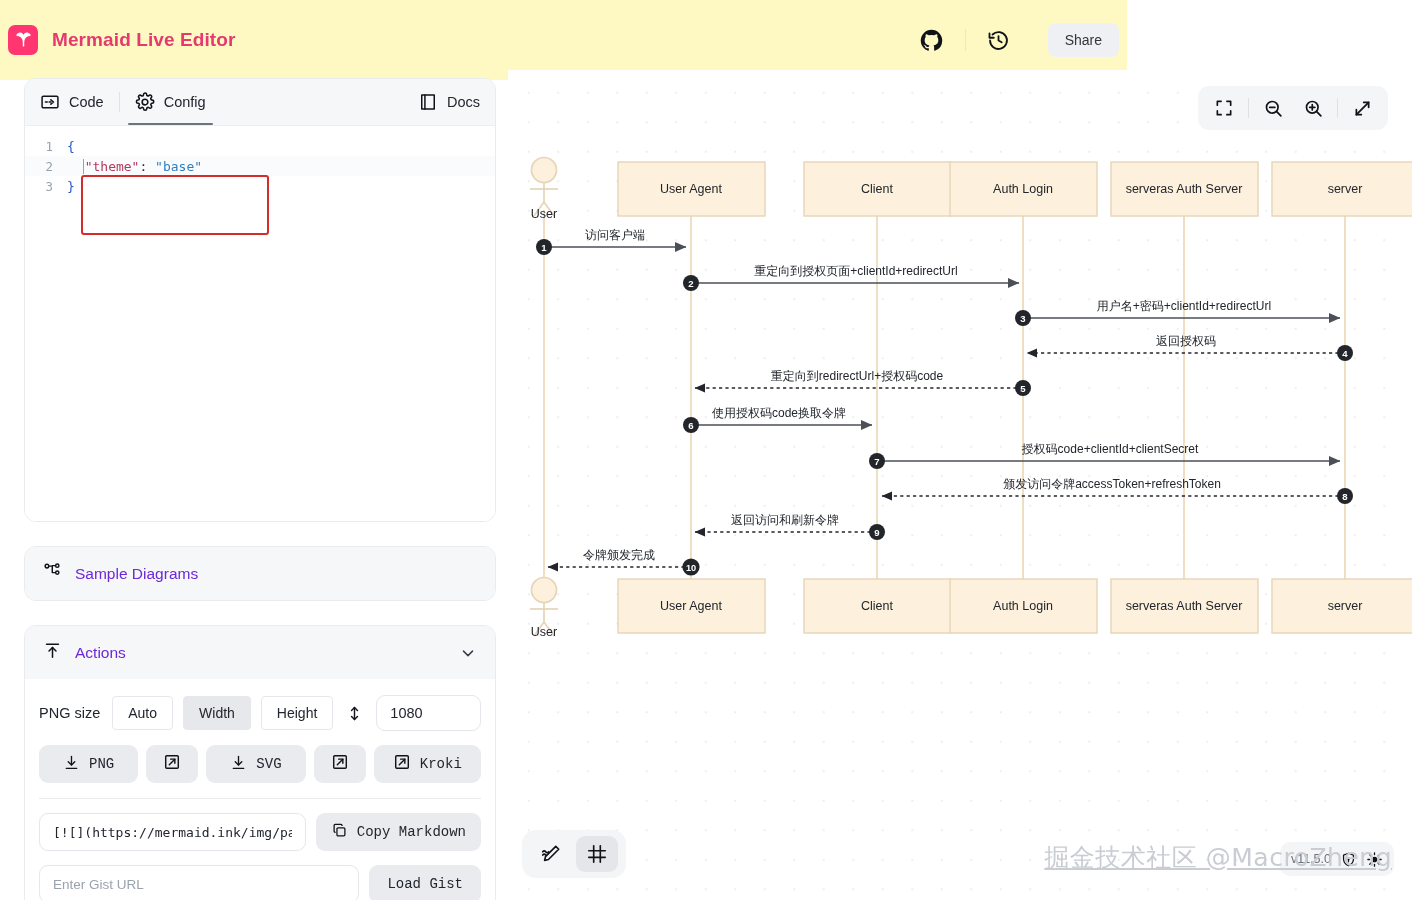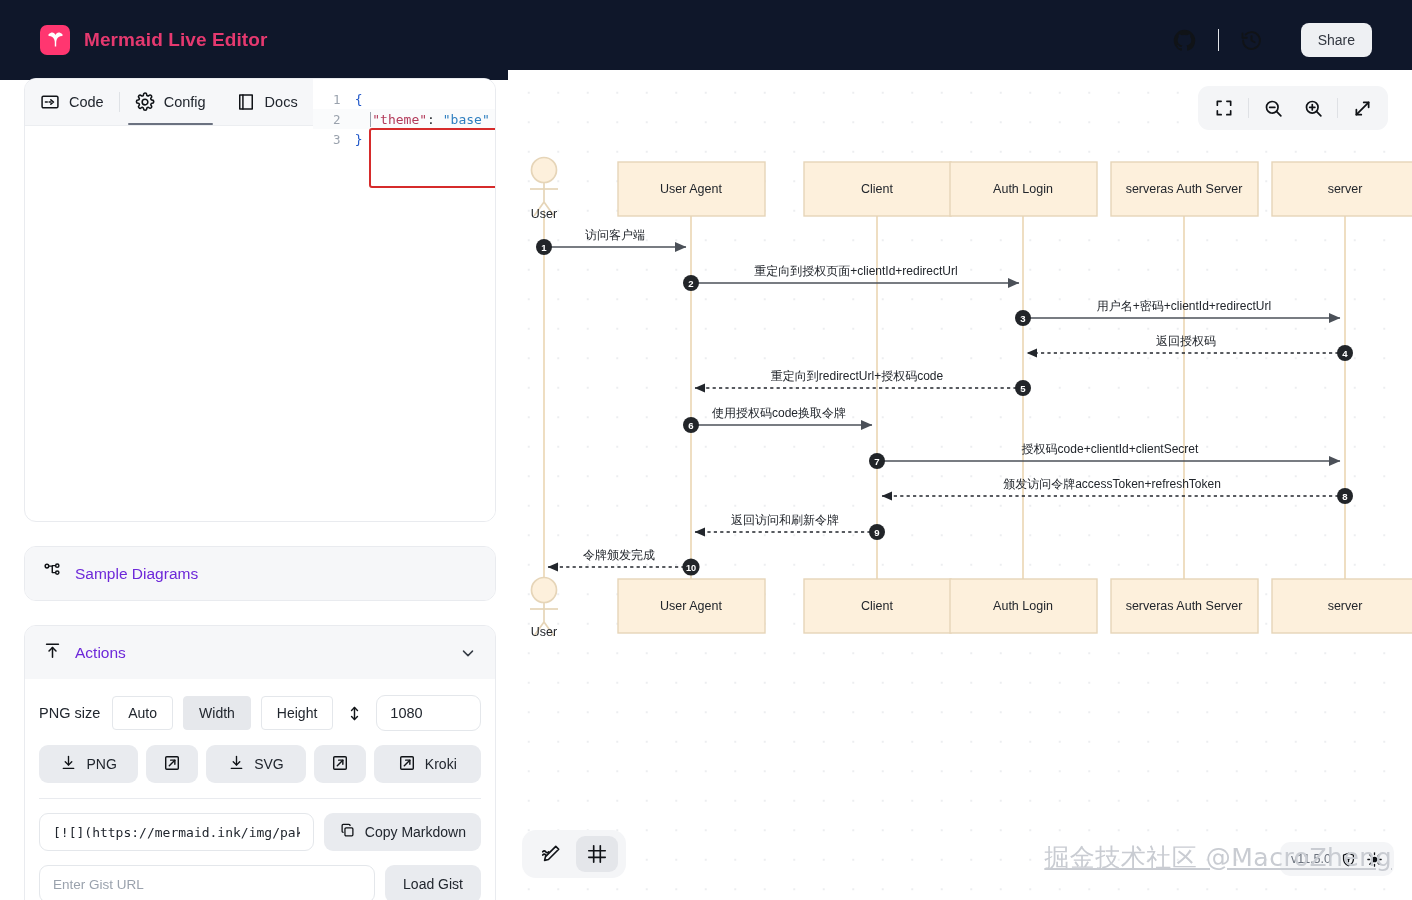--- a/index.html
+++ b/index.html
@@ -9,23 +9,23 @@
     width: 1412px; height: 900px;
     overflow: hidden;
     background: #ffffff;
     font-family: "Liberation Sans", "DejaVu Sans", sans-serif;
     -webkit-font-smoothing: antialiased;
   }
   .app { position: relative; width: 1412px; height: 900px; background: #ffffff; }
 
   
   .header {
-    position: absolute; left: 0; top: 0; width: 1412px; height: 80px;
-    display: flex; align-items: center; padding: 0 40px;
-    background: #0f172a;
+    position: absolute; left: 0; top: 0; width: 1127px; height: 80px;
+    display: flex; align-items: center; padding: 0 8px;
+    background: #fef9c3;
   }
   .brand { display: flex; align-items: center; gap: 14px; }
   .brand-logo {
     width: 30px; height: 30px; border-radius: 7px;
     background: #ff3670;
     display: flex; align-items: center; justify-content: center;
   }
   .brand-title {
     font-size: 19px; font-weight: 700; color: #e5396f;
     letter-spacing: .1px;
@@ -46,21 +46,21 @@
   }
 
   
   .left-col {
     position: absolute; left: 24px; top: 78px; width: 472px;
   }
   .card {
     background: #ffffff; border: 1px solid #e9ebef; border-radius: 12px;
     overflow: hidden;
   }
-  .editor-card { height: 444px; display: flex; flex-direction: row; }
+  .editor-card { height: 444px; display: flex; flex-direction: column; }
   .tabbar {
     height: 47px; background: #f6f7f9; display: flex; align-items: stretch;
     border-bottom: 1px solid #eceef1; position: relative;
   }
   .tab {
     display: flex; align-items: center; gap: 9px;
     padding: 0 15px; cursor: pointer; font-size: 14.5px; color: #21262e;
     background: transparent; border: none; font-family: inherit;
     position: relative;
   }
@@ -120,21 +120,21 @@
   .vert-arrow { display: flex; align-items: center; padding: 0 3px; color: #111; }
   .size-input {
     flex: 1; height: 36px; border: 1px solid #e4e7eb; border-radius: 9px;
     padding: 0 13px; font-size: 14.5px; color: #21262e; font-family: inherit;
     background: #fff; outline: none; min-width: 0;
   }
 
   .btn-grey {
     height: 38px; border-radius: 9px; background: #e9ebef; border: none;
     cursor: pointer; display: flex; align-items: center; justify-content: center;
-    gap: 9px; font-size: 14px; color: #21262e; font-family: Liberation Sans, sans-serif;
+    gap: 9px; font-size: 14px; color: #21262e; font-family: Liberation Mono, monospace;
     padding: 0 16px;
   }
   .btn-grey.sq { padding: 0; width: 52px; }
   .divider-line { height: 1px; background: #e9ebef; margin: 15px 0 14px 0; }
 
   .text-input {
     flex: 1; height: 38px; border: 1px solid #e4e7eb; border-radius: 9px;
     padding: 0 13px; font-size: 13.5px; color: #21262e; font-family: inherit;
     background: #fff; outline: none; min-width: 0;
     white-space: nowrap; overflow: hidden; text-overflow: clip;

